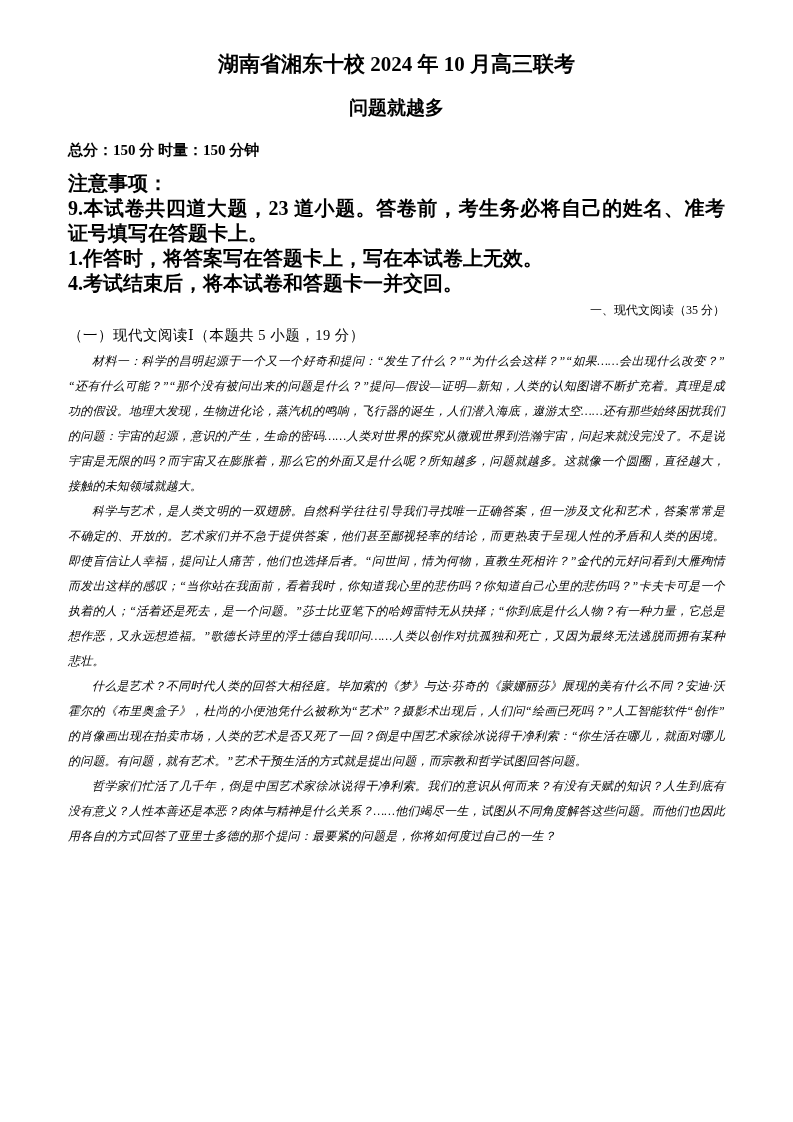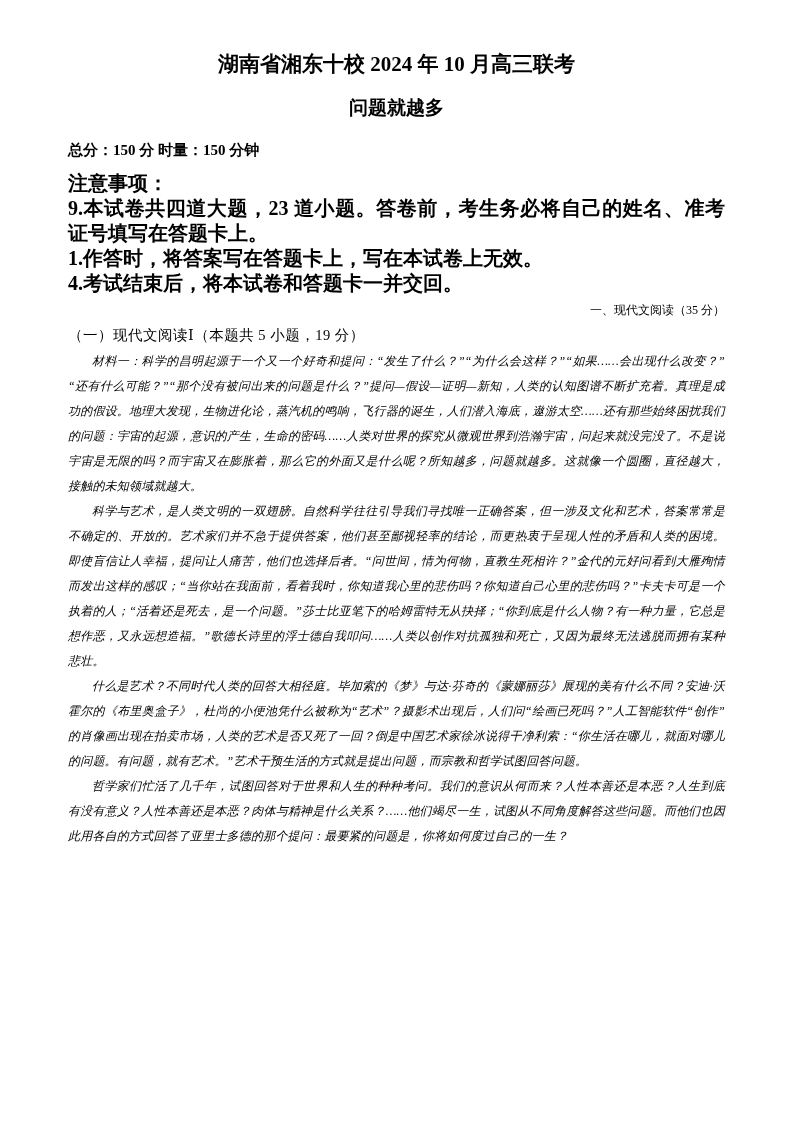--- a/index.html
+++ b/index.html
@@ -85,15 +85,15 @@
     <div class="notice-item">4.考试结束后，将本试卷和答题卡一并交回。</div>
   </div>
 
   <div class="sec-heading">一、现代文阅读（35 分）</div>
   <div class="sub-heading">（一）现代文阅读Ⅰ（本题共 5 小题，19 分）</div>
 
   <div class="passage">
     <p>材料一：科学的昌明起源于一个又一个好奇和提问：“发生了什么？”“为什么会这样？”“如果……会出现什么改变？”“还有什么可能？”“那个没有被问出来的问题是什么？”提问—假设—证明—新知，人类的认知图谱不断扩充着。真理是成功的假设。地理大发现，生物进化论，蒸汽机的鸣响，飞行器的诞生，人们潜入海底，遨游太空……还有那些始终困扰我们的问题：宇宙的起源，意识的产生，生命的密码……人类对世界的探究从微观世界到浩瀚宇宙，问起来就没完没了。不是说宇宙是无限的吗？而宇宙又在膨胀着，那么它的外面又是什么呢？所知越多，问题就越多。这就像一个圆圈，直径越大，接触的未知领域就越大。</p>
     <p>科学与艺术，是人类文明的一双翅膀。自然科学往往引导我们寻找唯一正确答案，但一涉及文化和艺术，答案常常是不确定的、开放的。艺术家们并不急于提供答案，他们甚至鄙视轻率的结论，而更热衷于呈现人性的矛盾和人类的困境。即使盲信让人幸福，提问让人痛苦，他们也选择后者。“问世间，情为何物，直教生死相许？”金代的元好问看到大雁殉情而发出这样的感叹；“当你站在我面前，看着我时，你知道我心里的悲伤吗？你知道自己心里的悲伤吗？”卡夫卡可是一个执着的人；“活着还是死去，是一个问题。”莎士比亚笔下的哈姆雷特无从抉择；“你到底是什么人物？有一种力量，它总是想作恶，又永远想造福。”歌德长诗里的浮士德自我叩问……人类以创作对抗孤独和死亡，又因为最终无法逃脱而拥有某种悲壮。</p>
     <p>什么是艺术？不同时代人类的回答大相径庭。毕加索的《梦》与达·芬奇的《蒙娜丽莎》展现的美有什么不同？安迪·沃霍尔的《布里奥盒子》，杜尚的小便池凭什么被称为“艺术”？摄影术出现后，人们问“绘画已死吗？”人工智能软件“创作”的肖像画出现在拍卖市场，人类的艺术是否又死了一回？倒是中国艺术家徐冰说得干净利索：“你生活在哪儿，就面对哪儿的问题。有问题，就有艺术。”艺术干预生活的方式就是提出问题，而宗教和哲学试图回答问题。</p>
-    <p>哲学家们忙活了几千年，试图回答对于世界和人生的种种考问。我们的意识从何而来？人性本善还是本恶？人生到底有没有意义？人性本善还是本恶？肉体与精神是什么关系？……他们竭尽一生，试图从不同角度解答这些问题。而他们也因此用各自的方式回答了亚里士多德的那个提问：最要紧的问题是，你将如何度过自己的一生？</p>
+    <p>哲学家们忙活了几千年，倒是中国艺术家徐冰说得干净利索。我们的意识从何而来？有没有天赋的知识？人生到底有没有意义？人性本善还是本恶？肉体与精神是什么关系？……他们竭尽一生，试图从不同角度解答这些问题。而他们也因此用各自的方式回答了亚里士多德的那个提问：最要紧的问题是，你将如何度过自己的一生？</p>
   </div>
 </div>
 
 </body></html>

